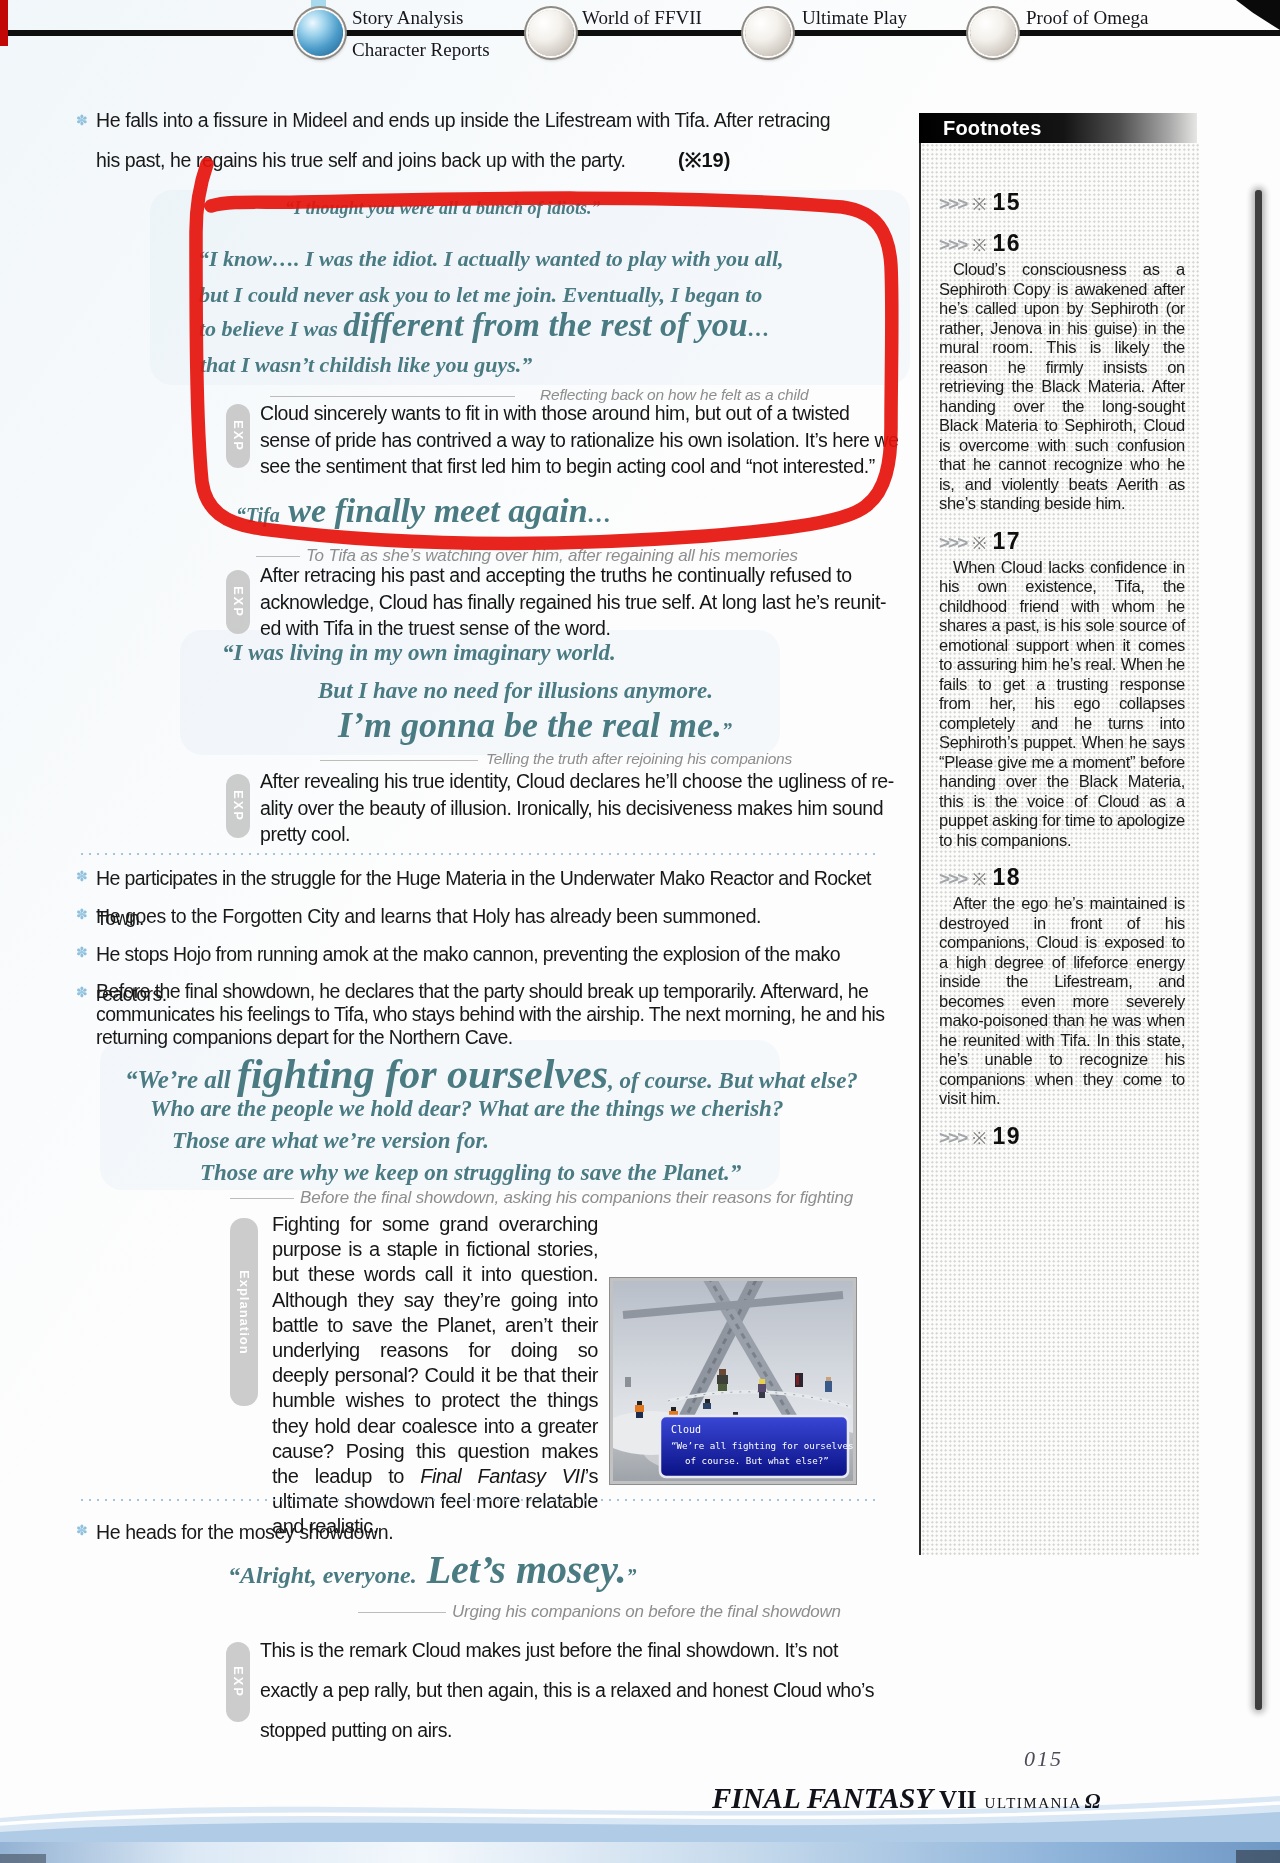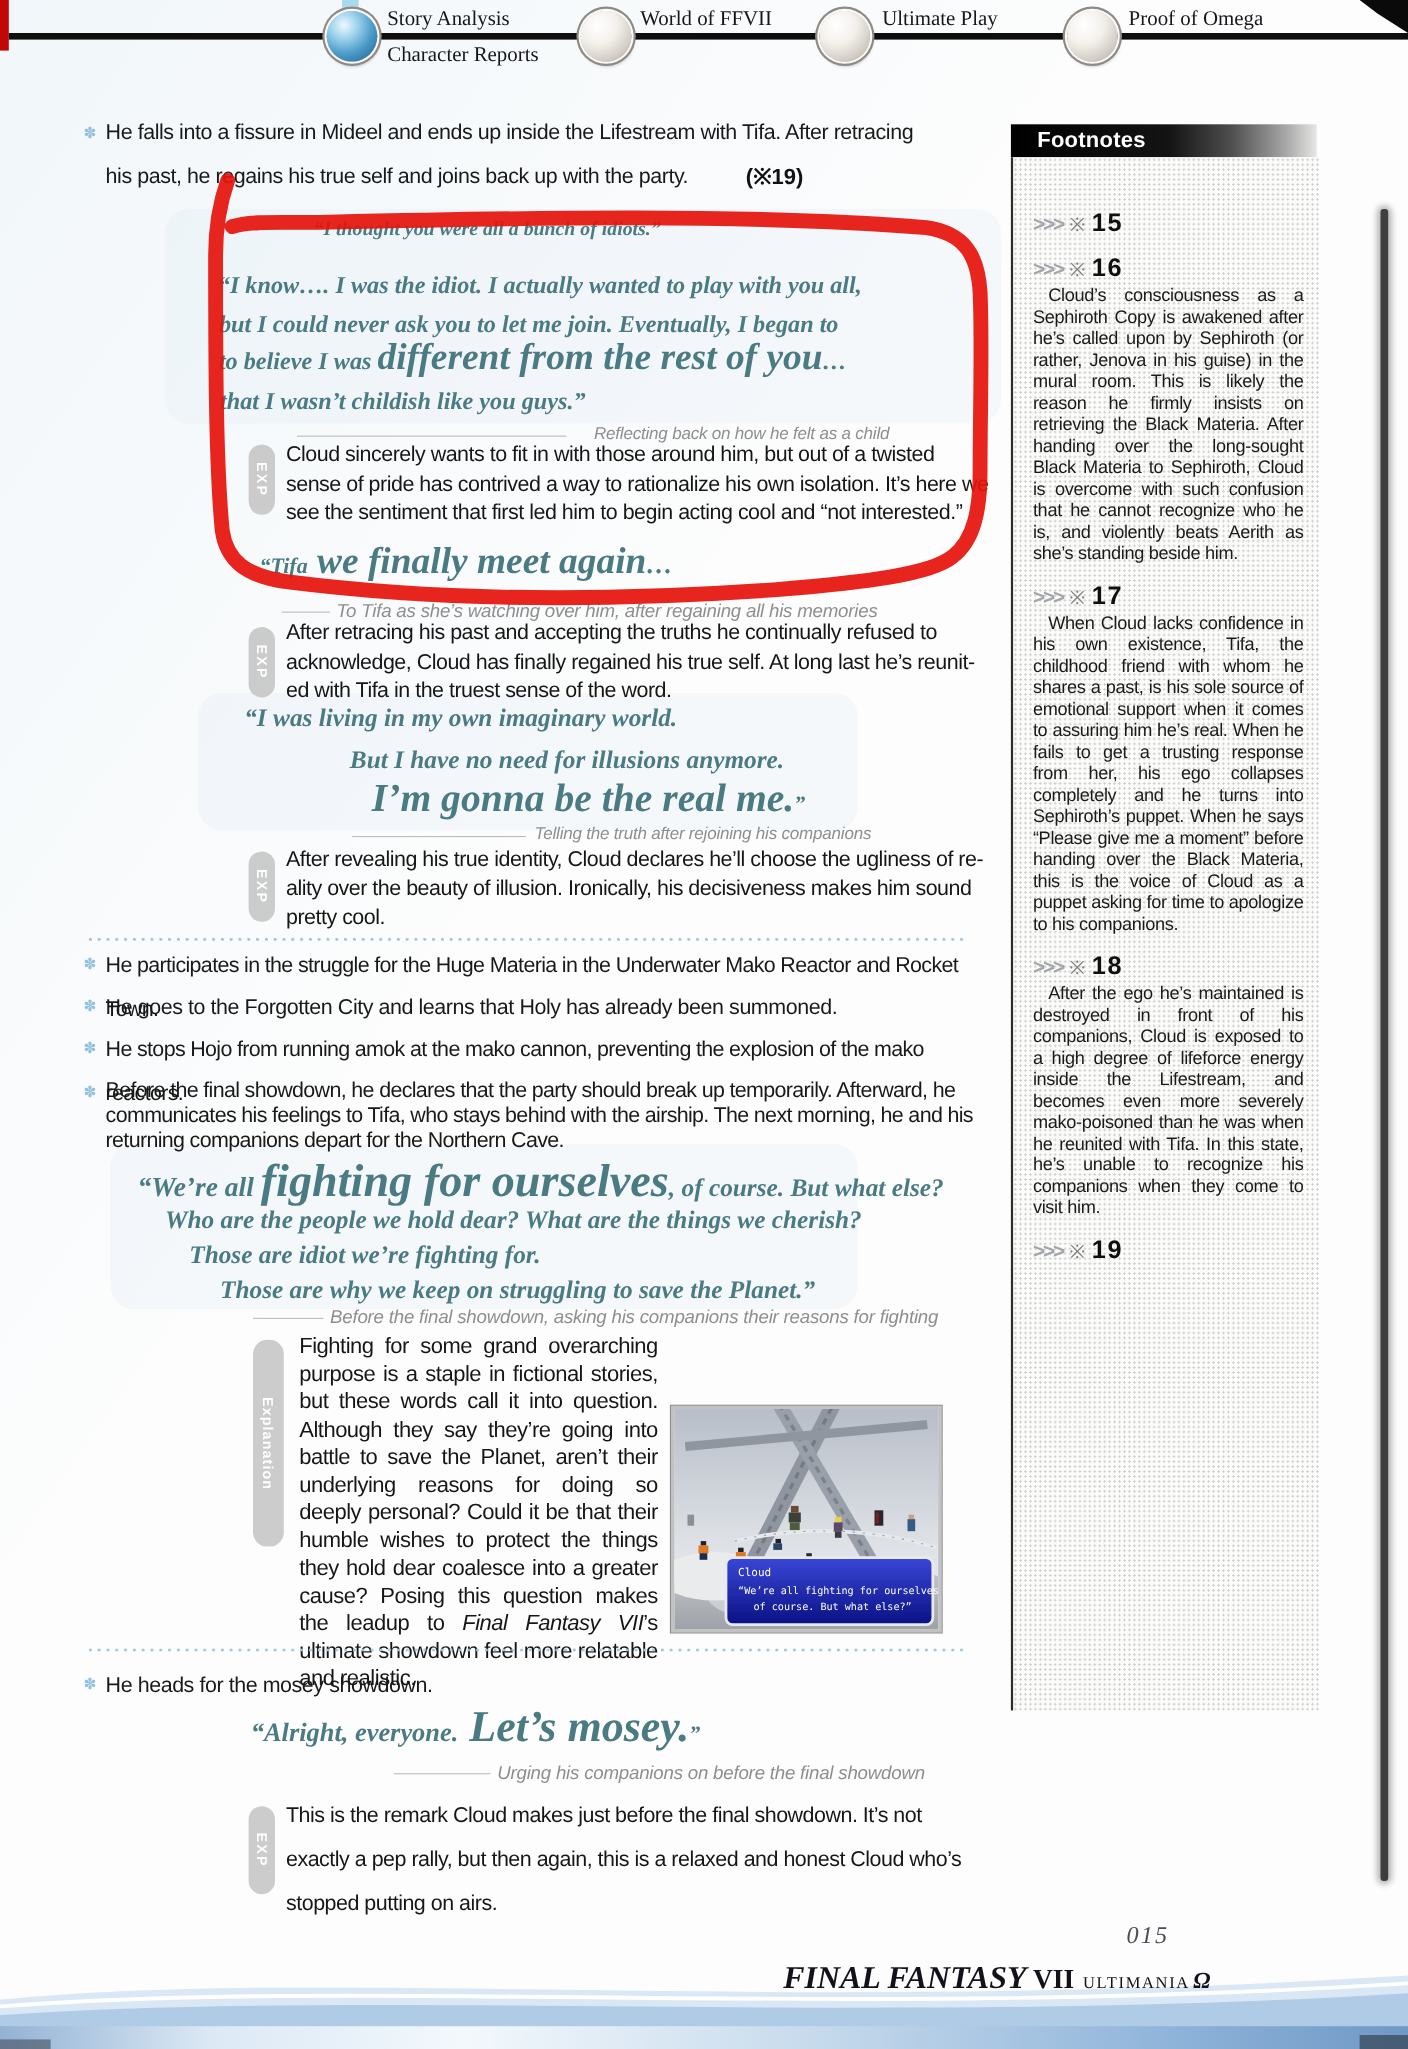--- a/index.html
+++ b/index.html
@@ -147,21 +147,21 @@
 <div class="btxt" style="left:96px;top:896px;width:800px;">He goes to the Forgotten City and learns that Holy has already been summoned.</div>
 <span class="bullet-ic" style="left:76px;top:944px;">✽</span>
 <div class="btxt" style="left:96px;top:934px;width:800px;letter-spacing:-0.6px;">He stops Hojo from running amok at the mako cannon, preventing the explosion of the mako reactors.</div>
 <span class="bullet-ic" style="left:76px;top:984px;">✽</span>
 <div class="btxt btight" style="left:96px;top:980px;width:800px;letter-spacing:-0.6px;">Before the final showdown, he declares that the party should break up temporarily. Afterward, he
 communicates his feelings to Tifa, who stays behind with the airship. The next morning, he and his
 returning companions depart for the Northern Cave.</div>
 
 <div class="q qrow" style="left:125px;top:1050px;"><span style="font-size:25px;">“We’re all </span><span style="font-size:42px;">fighting for ourselves</span><span style="font-size:23px;">, of course. But what else?</span></div>
 <div class="q" style="left:150px;top:1096px;font-size:23px;">Who are the people we hold dear? What are the things we cherish?</div>
-<div class="q" style="left:172px;top:1128px;font-size:23px;">Those are idiot we’re fighting for.</div>
+<div class="q" style="left:172px;top:1128px;font-size:23px;">Those are what we’re version for.</div>
 <div class="q" style="left:200px;top:1160px;font-size:23px;">Those are why we keep on struggling to save the Planet.”</div>
 <div class="attr-line" style="left:230px;top:1198px;width:64px;"></div>
 <div class="attr" style="left:300px;top:1188px;font-size:17px;">Before the final showdown, asking his companions their reasons for fighting</div>
 
 <div class="pill" style="left:230px;top:1218px;width:28px;height:188px;font-size:13px;letter-spacing:1px;">Explanation</div>
 <div class="expl-text" style="left:272px;top:1212px;width:326px;"><span>Fighting for some grand overarching purpose is a staple in fictional stories, but these words call it into question. Although they say they’re going into battle to save the Planet, aren’t their underlying reasons for doing so deeply personal? Could it be that their humble wishes to protect the things they hold dear coalesce into a greater cause? Posing this question makes the leadup to </span><span style="font-style:italic;">Final Fantasy VII</span><span>’s ultimate showdown feel more relatable and realistic.</span></div>
 
 <div class="shot">
   <svg width="240" height="200" viewBox="0 0 240 200">
     <defs>

